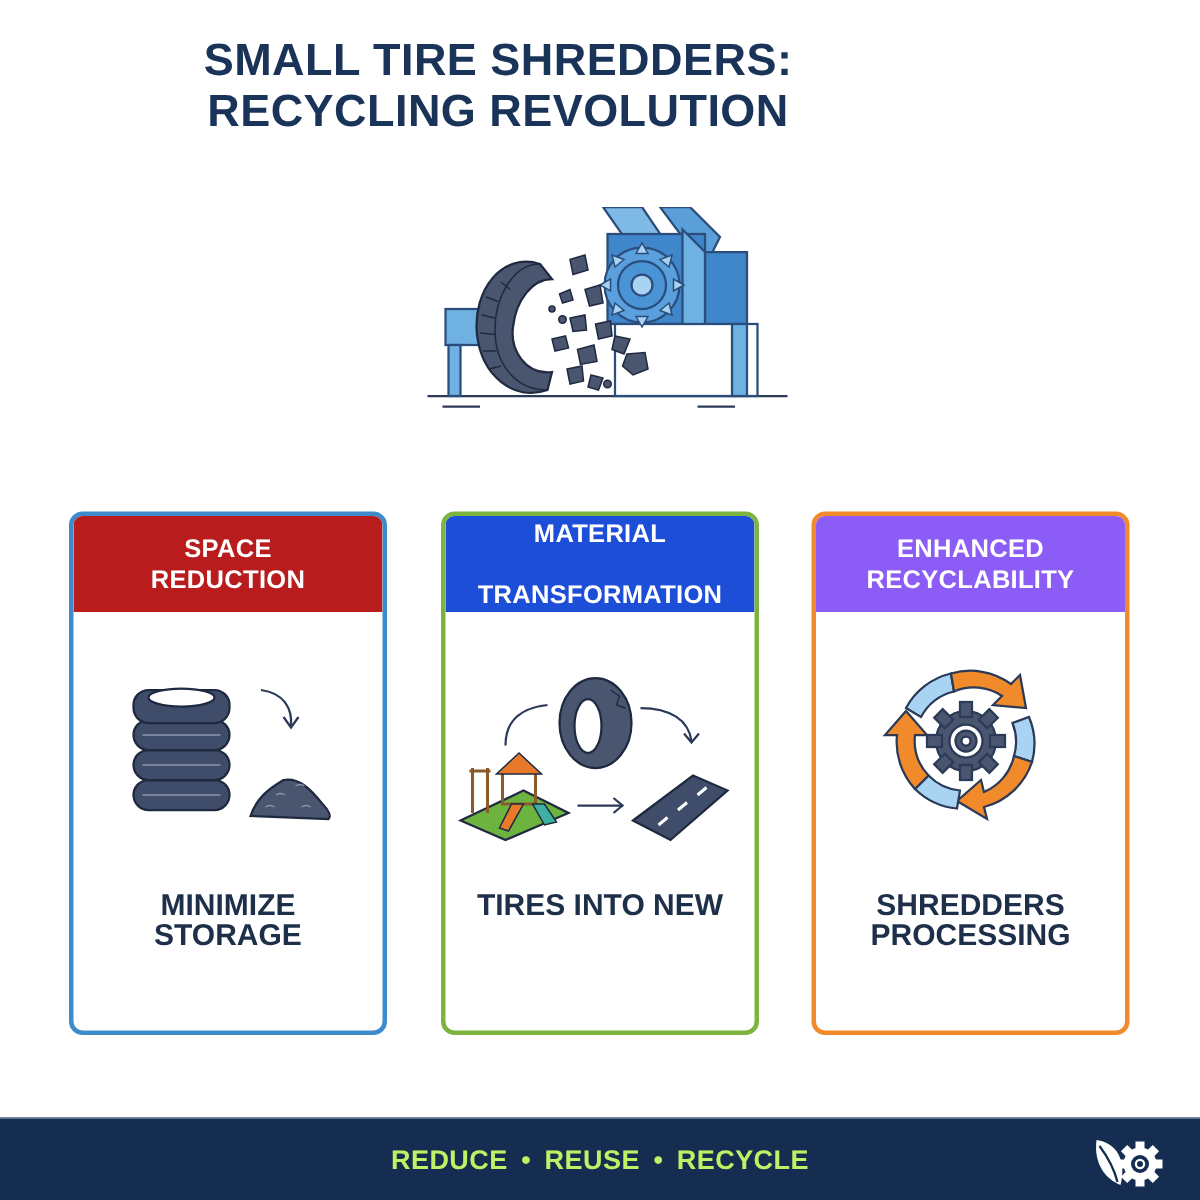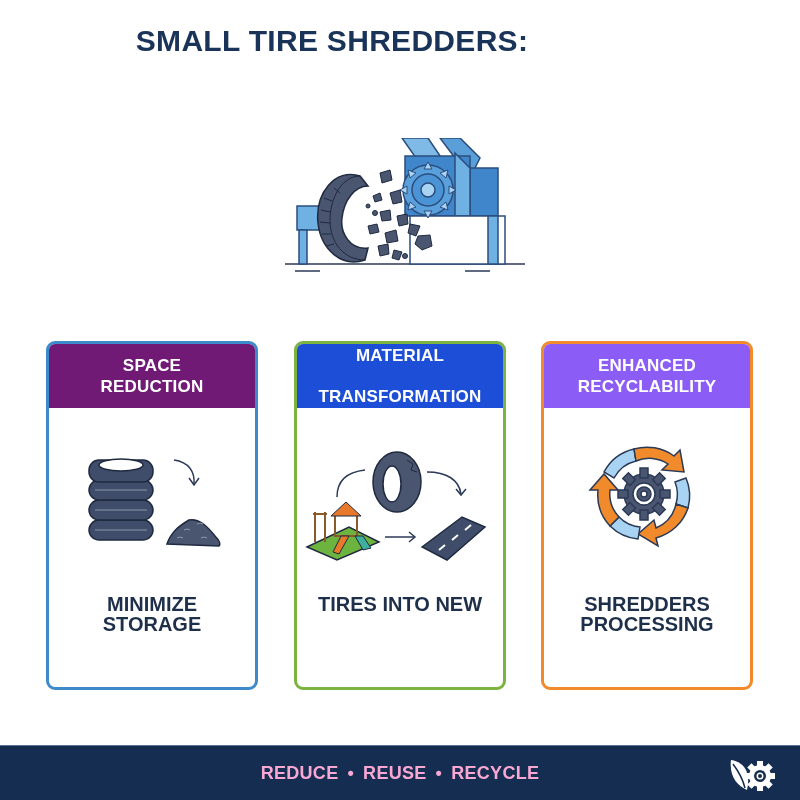--- a/index.html
+++ b/index.html
@@ -27,43 +27,44 @@
       letter-spacing: 0.2px;
     }
     .card .illus { position: absolute; left: 0; top: 88px; width: 206px; height: 135px; }
     .card .caption {
       position: absolute; left: 0; top: 250px; width: 206px;
       text-align: center; color: #1e2f4a; font-weight: bold; font-size: 20px; line-height: 20px;
     }
     .card .caption div { display: block; }
 
     #card1 { left: 46px; border-color: #3e8bcb; }
-    #card1 .head { background: #701a75; }
+    #card1 .head { background: #b91c1c; }
     #card2 { left: 294px; border-color: #7cb43f; }
     #card2 .head { background: #1d4ed8; gap: 20px; }
     #card3 { left: 541px; border-color: #f08a2a; }
     #card3 .head { background: #8b5cf6; }
 
     .footer {
       position: absolute; left: 0; top: 745px; width: 800px; height: 55px;
       background: #152d50; border-top: 1px solid #5d7390;
     }
     .footer .slogan {
       position: absolute; left: 0; top: 0; width: 800px; height: 55px;
       display: flex; align-items: center; justify-content: center;
-      color: #f9a8d4; font-weight: bold; font-size: 18px; letter-spacing: 0.3px;
+      color: #bef264; font-weight: bold; font-size: 18px; letter-spacing: 0.3px;
     }
     .footer .slogan .dot { margin: 0 9px; }
     .footer .logo { position: absolute; left: 727px; top: 10px; width: 52px; height: 38px; }
   </style>
 </head>
 <body>
 
 <div class="title">
   <div>SMALL TIRE SHREDDERS:</div>
+  <div>RECYCLING REVOLUTION</div>
 </div>
 
 <svg class="hero" viewBox="0 0 250 140">
 
   <line x1="5" y1="126" x2="245" y2="126" stroke="#2b3a57" stroke-width="1.5"></line>
   <line x1="15" y1="133" x2="40" y2="133" stroke="#2b3a57" stroke-width="1.5"></line>
   <line x1="185" y1="133" x2="210" y2="133" stroke="#2b3a57" stroke-width="1.5"></line>
 
   <rect x="17" y="68" width="30" height="24" fill="#6fb1e3" stroke="#2b4d7c" stroke-width="1.5"></rect>
   <rect x="19" y="92" width="8" height="34" fill="#6fb1e3" stroke="#2b4d7c" stroke-width="1.5"></rect>

